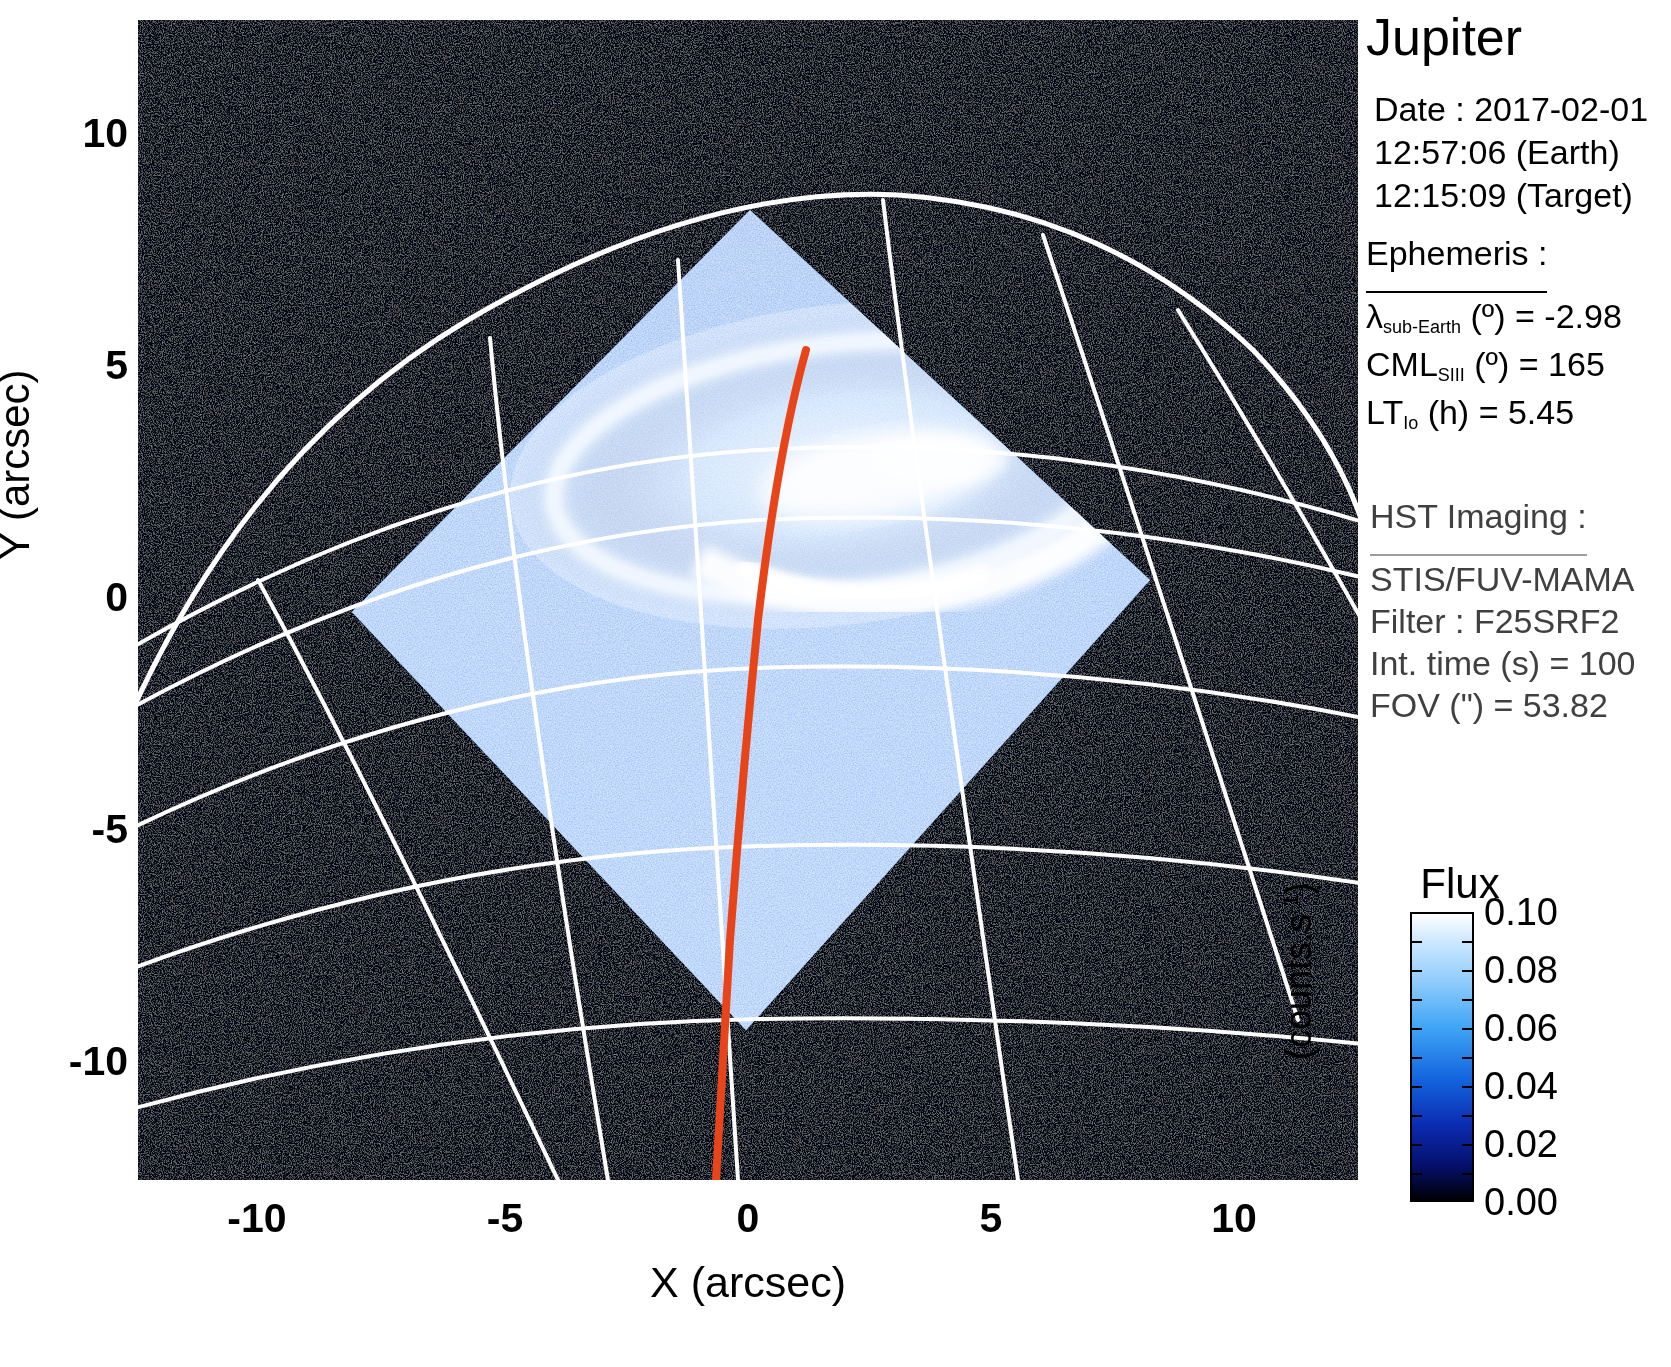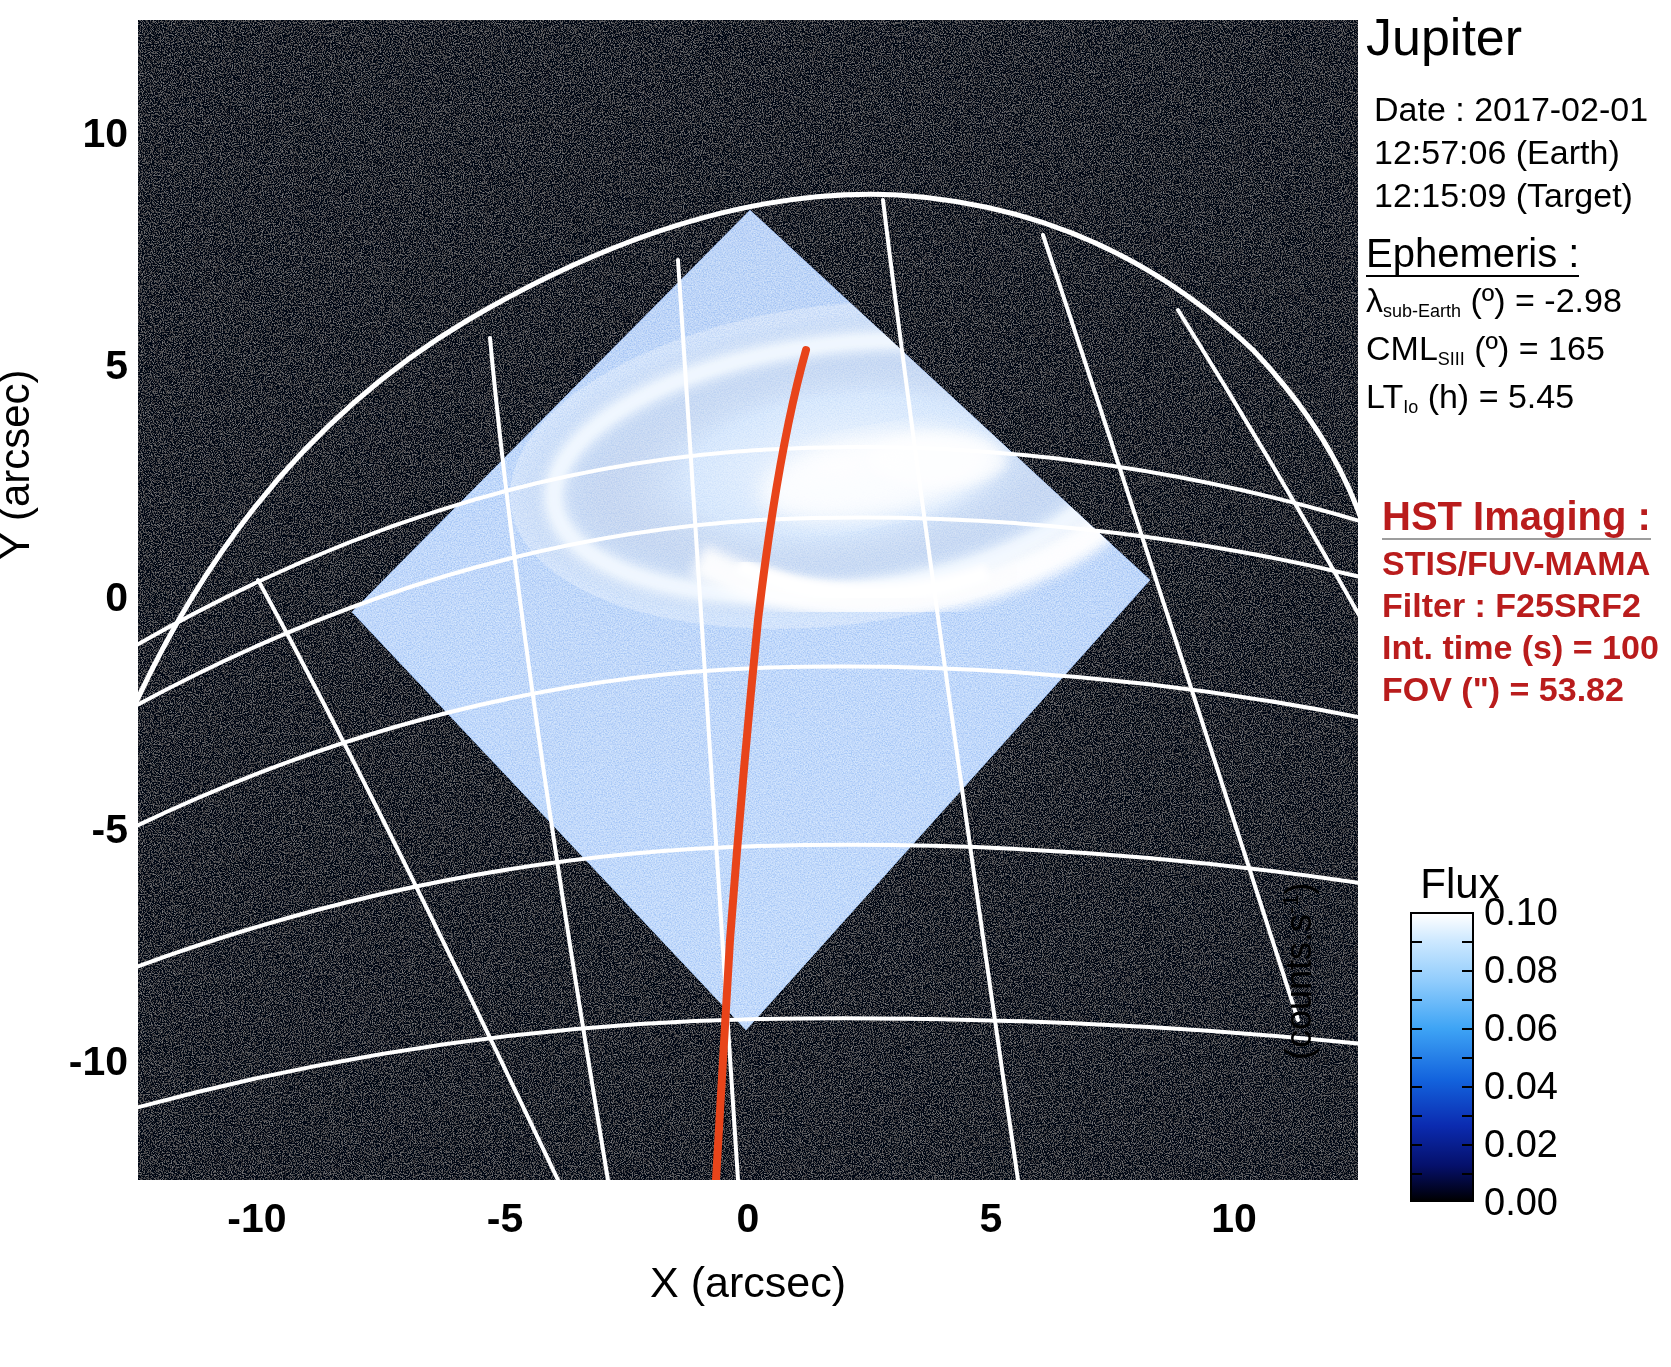--- a/index.html
+++ b/index.html
@@ -68,40 +68,39 @@
     font-size:52px;line-height:58px;
     white-space:nowrap;
   }
   .dateblk{
     position:absolute;left:8px;top:88px;
     font-size:34px;line-height:43px;
   }
   .dateblk div{white-space:nowrap;}
 
   .sechead{
-    font-size:40px;
+    font-size:34px;
     border-bottom:2px solid #000;
     display:inline-block;
-    padding-bottom:1px;
+    padding-bottom:17px;
     margin-bottom:2px;
     white-space:nowrap;
     text-align:right;
   }
   .ephem{
     position:absolute;left:0;top:232px;
     font-size:34px;line-height:42px;
   }
   .ephem .row{white-space:nowrap;display:block;}
   .ephem sub{font-size:18px;vertical-align:baseline;position:relative;top:5px;}
 
   .hst{
-    position:absolute;left:16px;top:495px;
+    position:absolute;left:4px;top:495px;
     font-size:34px;line-height:42px;
-    color:#b91c1c;
-    font-weight:bold;
+    color:#404040;
   }
   .hst .sechead{border-bottom:2px solid #9d9d9d;}
   .hst div{white-space:nowrap;}
 
   
   .cbwrap{position:absolute;left:0;top:860px;width:305px;height:340px;}
   .cbtitle{
     position:absolute;left:24px;top:0px;width:140px;
     text-align:center;font-size:42px;
   }

